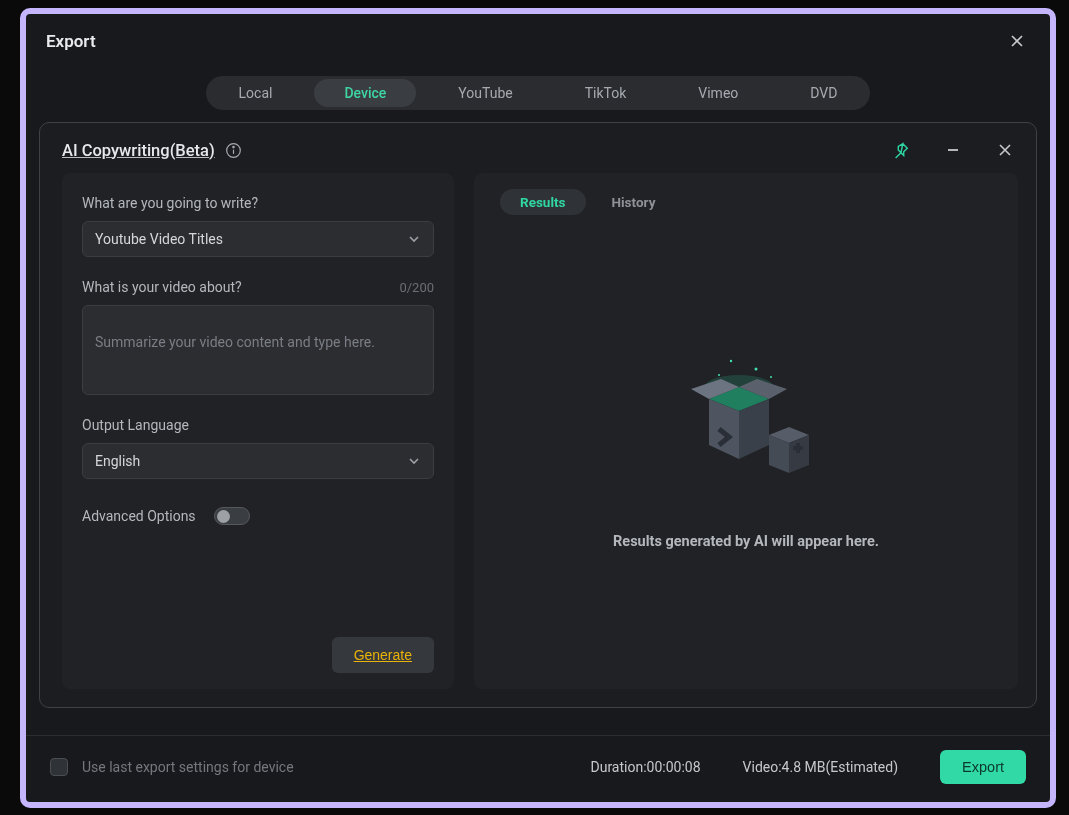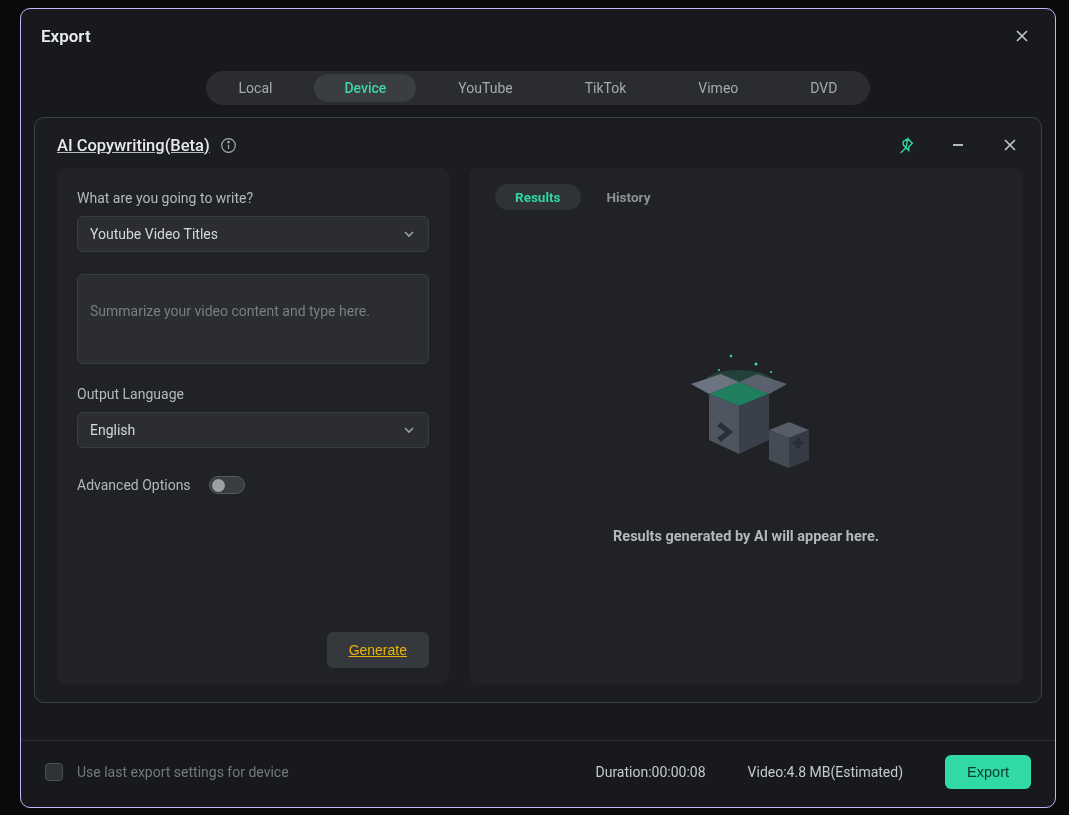--- a/index.html
+++ b/index.html
@@ -5,21 +5,21 @@
   * { box-sizing: border-box; margin: 0; padding: 0; }
   html, body { width: 1069px; height: 815px; background: #0a0a0a; font-family: -apple-system, "Segoe UI", Roboto, Arial, sans-serif; color: #b8bcc0; overflow: hidden; }
   body { position: relative; }
 
   
   .modal {
     position: absolute;
     left: 20px; top: 8px;
     width: 1036px; height: 800px;
     background: #18191c;
-    border: 1px solid #c4b5fd;
+    border: 6px solid #c4b5fd;
     border-radius: 10px;
     display: flex;
     flex-direction: column;
   }
   .modal-header {
     display: flex; align-items: center; justify-content: space-between;
     padding: 14px 20px 8px 20px;
   }
   .modal-title { color: #e8eaed; font-size: 17px; font-weight: 600; }
   .icon-btn {
@@ -252,20 +252,24 @@
 
       <div class="left-col">
         <div class="field-label">What are you going to write?</div>
         <div class="select">
           <span>Youtube Video Titles</span>
           <svg width="14" height="14" viewBox="0 0 14 14" stroke="currentColor" stroke-width="1.6" fill="none">
               <path d="M3 5 L7 9 L11 5"></path>
             </svg>
         </div>
 
+        <div class="label-row">
+          <div class="field-label">What is your video about?</div>
+          <div class="counter">0/200</div>
+        </div>
         <textarea class="textarea" placeholder="Summarize your video content and type here." style=""></textarea>
 
         <div class="field-label">Output Language</div>
         <div class="select">
           <span>English</span>
           <svg width="14" height="14" viewBox="0 0 14 14" stroke="currentColor" stroke-width="1.6" fill="none">
               <path d="M3 5 L7 9 L11 5"></path>
             </svg>
         </div>
 

